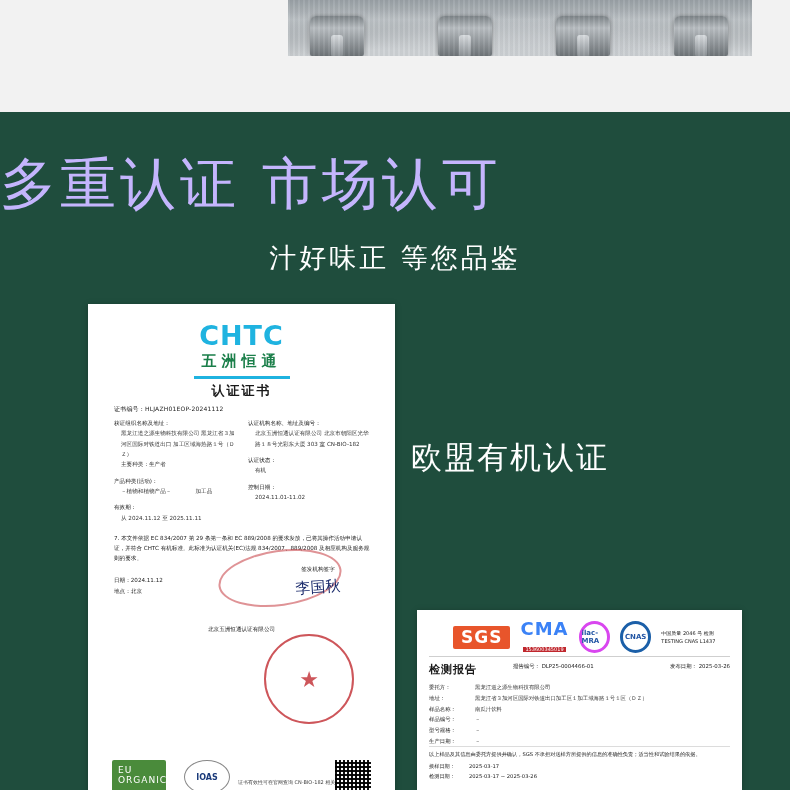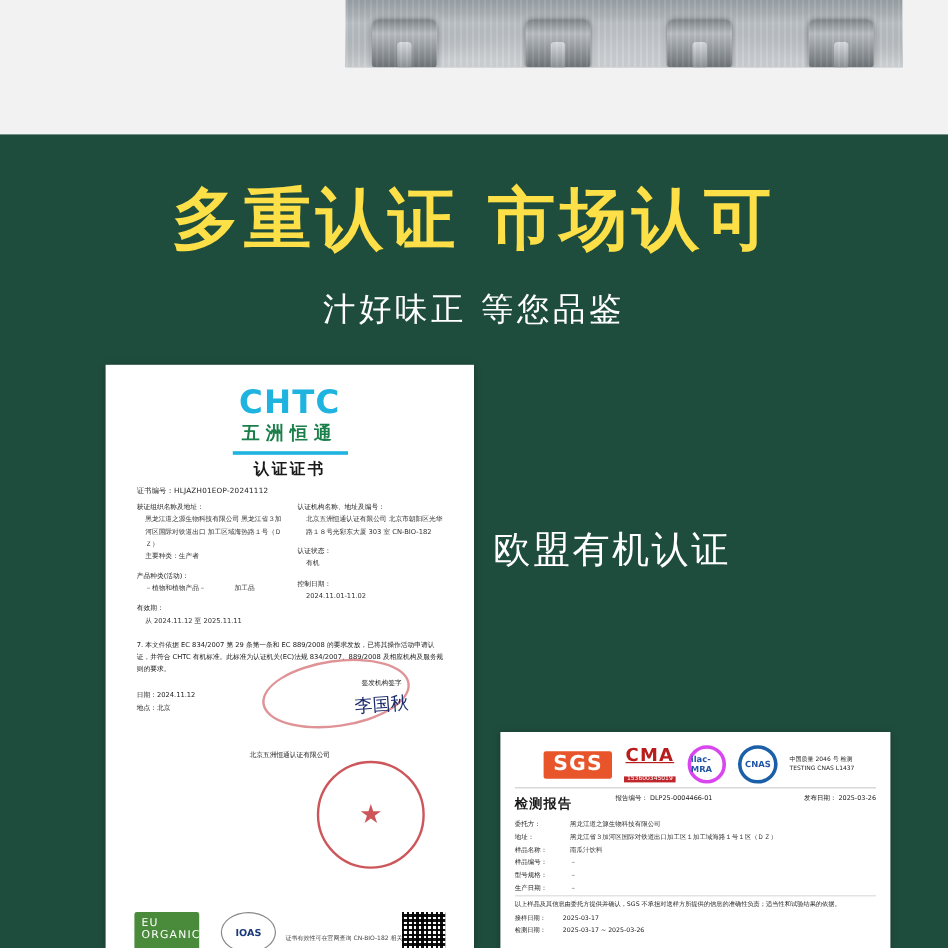--- a/index.html
+++ b/index.html
@@ -71,24 +71,24 @@
     width: 790px;
     height: 678px;
     background: #1f4d3d;
     overflow: hidden;
   }
 
   .headline {
     position: absolute;
     top: 44px;
     width: 100%;
-    text-align: center;
-    color: #fde047;
+    text-align: left;
+    color: #c4b5fd;
     font-size: 56px;
-    font-weight: bold;
+    font-weight: normal;
     letter-spacing: 4px;
     line-height: 1;
     font-family: "DejaVu Sans", "Liberation Sans", sans-serif;
   }
   .subhead {
     position: absolute;
     top: 128px;
     width: 100%;
     text-align: center;
     color: #ffffff;
@@ -311,25 +311,24 @@
     font-size: 17px;
     padding: 1px 8px 2px;
     letter-spacing: 1px;
     border-radius: 2px;
   }
   .cma {
     text-align: center;
     line-height: 1;
   }
   .cma .big {
-    font-size: 15px;
-    font-weight: bold;
-    color: #b91c1c;
+    font-size: 18px;
+    font-weight: bold;
+    color: #3b82f6;
     letter-spacing: 1px;
-    text-decoration: underline;
   }
   .cma .num {
     font-size: 5px;
     color: #c0272d;
     background: #c0272d;
     color: #fff;
     padding: 0 2px;
     display: inline-block;
     margin-top: 1px;
   }

